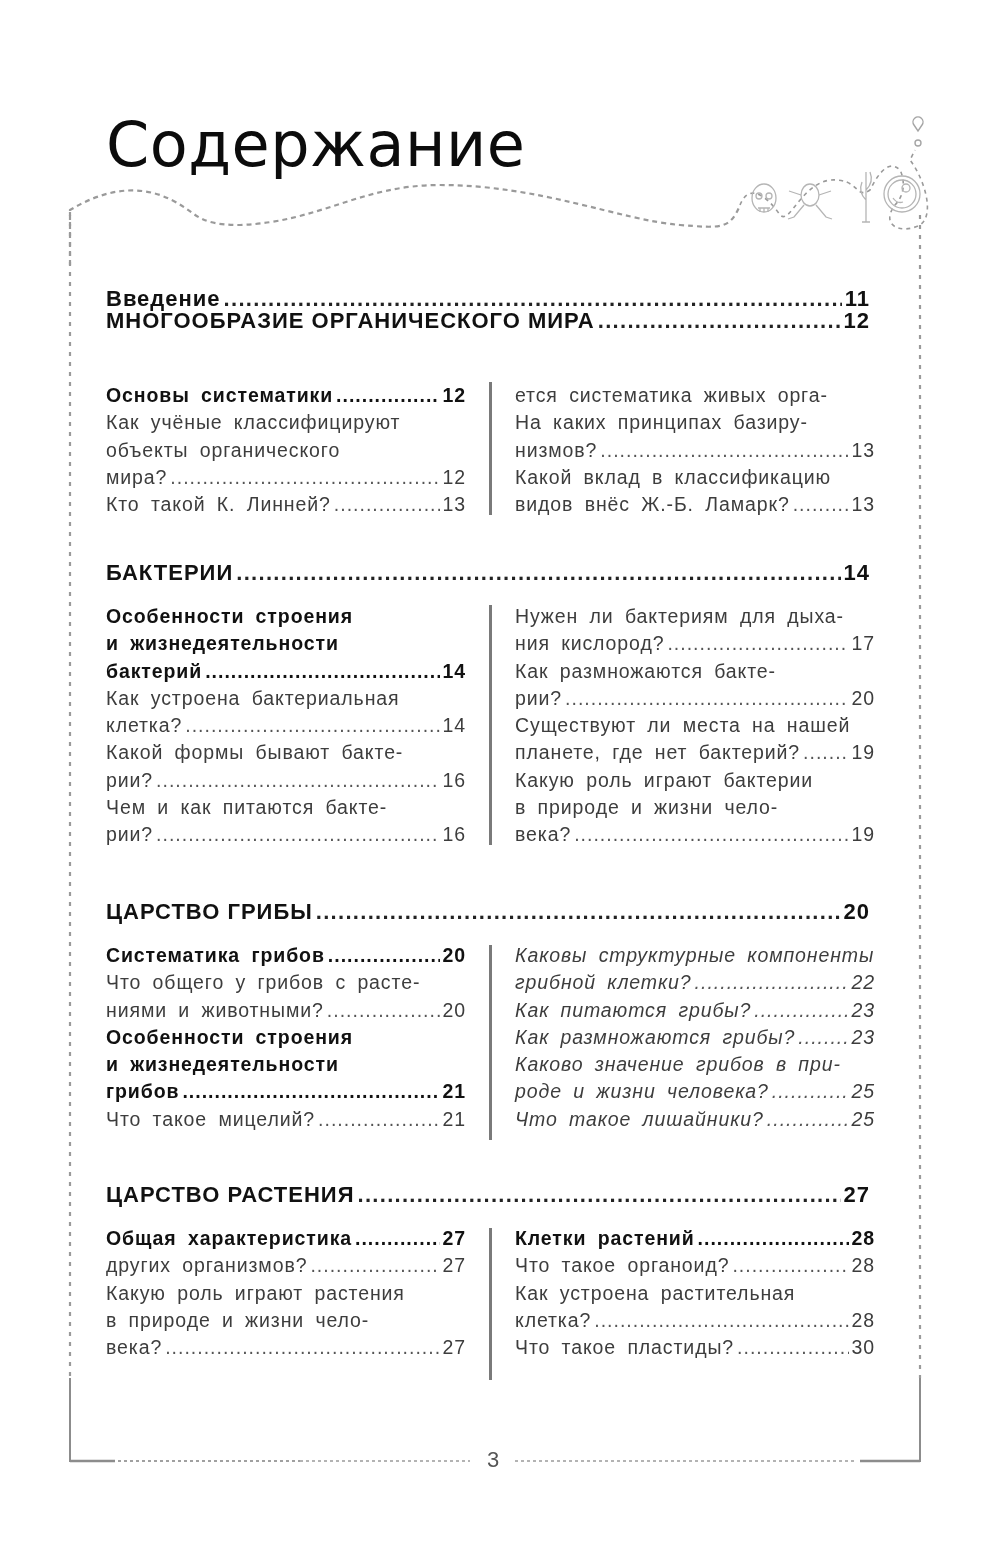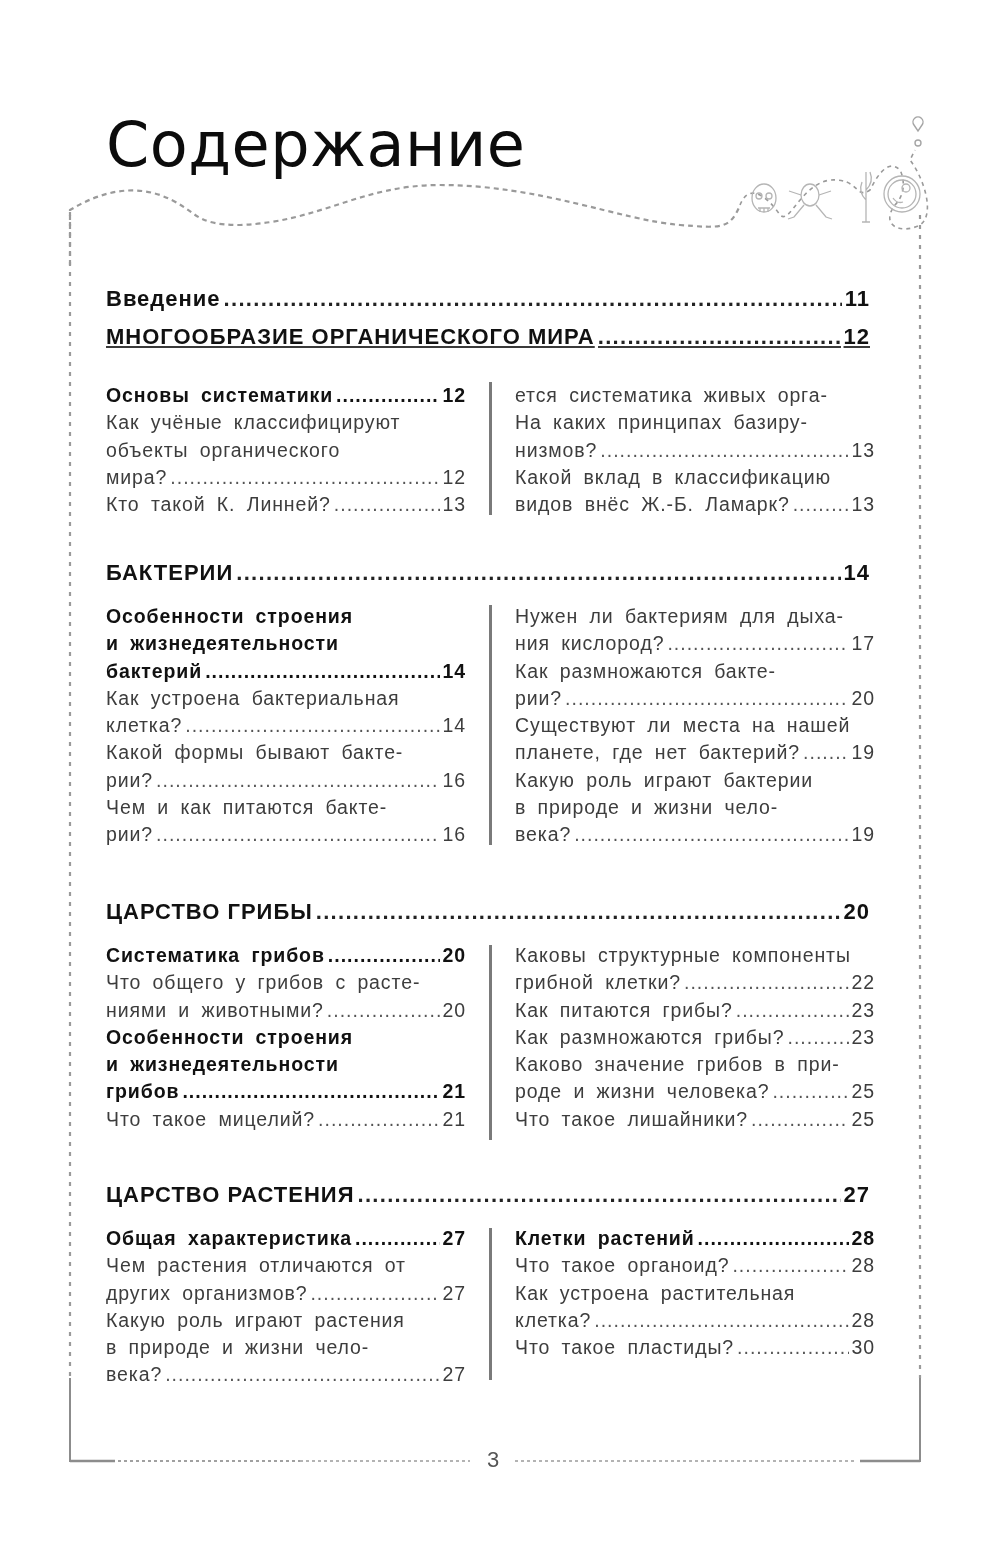--- a/index.html
+++ b/index.html
@@ -77,21 +77,21 @@
 
 <div class="toc" style="top:282px;">
   <div class="row main">
     <span class="lbl">Введение</span>
     <span class="dots"></span>
     <span class="pg">11</span>
   </div>
 </div>
 
 <div id="sections">
-    <div class="toc" style="top: 320px; text-decoration: underline;">
+    <div class="toc" style="top: 304px;">
       <div class="row main">
         <span class="lbl">МНОГООБРАЗИЕ ОРГАНИЧЕСКОГО МИРА</span>
         <span class="dots"></span>
         <span class="pg">12</span>
       </div>
     </div>
     <div class="col" style="top: 382px; left: 106px;">
       <div class="bold">
         <div class="row">
           <span class="lbl">Основы систематики</span>
@@ -247,21 +247,21 @@
         </div>
       </div>
       <div class="sub">
         <div class="row">
           <span class="lbl">Что такое мицелий?</span>
           <span class="dots"></span>
           <span class="pg">21</span>
         </div>
       </div>
     </div>
-    <div class="col" style="top: 942px; left: 515px;">
+    <div class="col" style="top: 942px; left: 515px; font-style: italic;">
       <div class="sub">
         <div class="line">Каковы структурные компоненты</div>
         <div class="row">
           <span class="lbl">грибной клетки?</span>
           <span class="dots"></span>
           <span class="pg">22</span>
         </div>
       </div>
       <div class="sub">
         <div class="row">
@@ -303,21 +303,20 @@
     </div>
     <div class="col" style="top: 1225px; left: 106px;">
       <div class="bold">
         <div class="row">
           <span class="lbl">Общая характеристика</span>
           <span class="dots"></span>
           <span class="pg">27</span>
         </div>
       </div>
       <div class="sub">
-        <div class="line">Чем растения отличаются от</div>
         <div class="row">
           <span class="lbl">других организмов?</span>
           <span class="dots"></span>
           <span class="pg">27</span>
         </div>
       </div>
       <div class="sub">
         <div class="line">Какую роль играют растения</div>
         <div class="line">в природе и жизни чело-</div>
         <div class="row">

